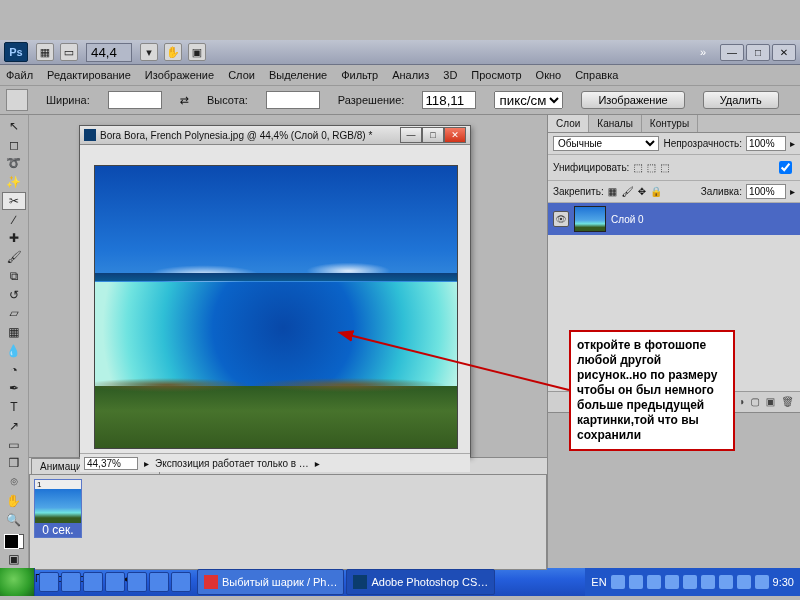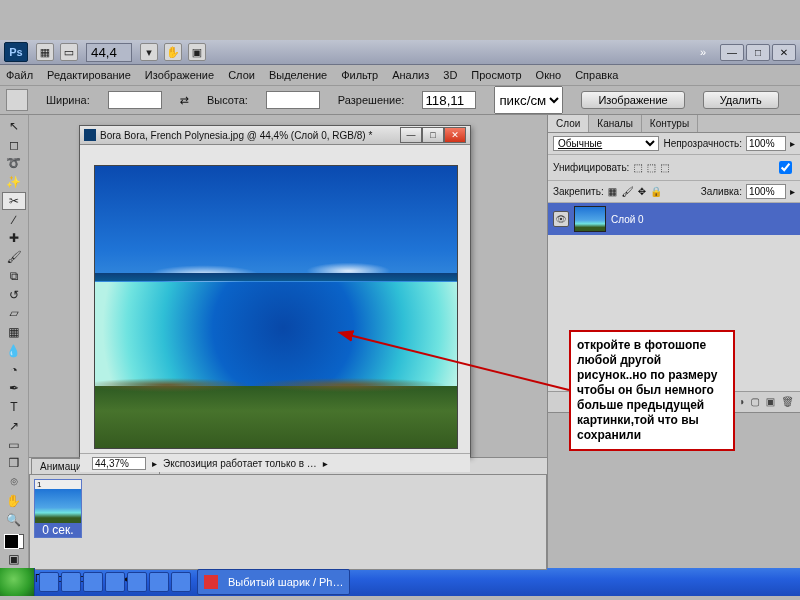--- a/index.html
+++ b/index.html
@@ -36,21 +36,21 @@
   .doc-wbtns span{width:20px;height:14px;border:1px solid #666;display:inline-flex;align-items:center;justify-content:center;font-size:9px;background:linear-gradient(#f1f1f1,#c9c9c9);}
   .doc-wbtns .close{background:linear-gradient(#f47a63,#d1341a);color:#fff;}
   .doc-body{padding:20px 14px 6px;background:#e5e5e5;height:calc(100% - 48px);position:relative;}
   .photo{width:100%;height:100%;position:relative;overflow:hidden;border:1px solid #444;}
   .sky{position:absolute;inset:0;background:linear-gradient(#0a4ab0 0%,#1f74d6 30%,#4fa5e6 55%,#8fceee 62%);}
   .clouds{position:absolute;left:0;right:0;top:30%;height:40px;background:radial-gradient(ellipse 60px 12px at 70% 50%,#fff 0%,rgba(255,255,255,0) 70%),radial-gradient(ellipse 80px 14px at 30% 60%,#fff 0%,rgba(255,255,255,0) 70%);opacity:.85;}
   .horizon{position:absolute;left:0;right:0;top:38%;height:8px;background:linear-gradient(#0c3f7a,#0b5890);}
   .lagoon{position:absolute;left:0;right:0;top:41%;bottom:18%;background:radial-gradient(circle at 52% 40%,#0848a8 0%,#0a63c8 35%,#2fbfd6 60%,#6fe3e0 78%,#b6f2e6 90%);}
   .land{position:absolute;left:0;right:0;bottom:0;height:22%;background:linear-gradient(#2d5a22,#47732c 40%,#355a1f);}
   .land::before{content:"";position:absolute;left:0;right:0;top:-8px;height:14px;background:radial-gradient(ellipse 120px 10px at 20% 50%,#6b5a2d,transparent 70%),radial-gradient(ellipse 140px 10px at 70% 50%,#6b5a2d,transparent 70%);}
-  .doc-status{height:18px;background:#e5e5e5;border-top:1px solid #aaa;display:flex;align-items:center;font-size:10px;padding:0 12px;gap:6px;}
+  .doc-status{height:18px;background:#e5e5e5;border-top:1px solid #aaa;display:flex;align-items:center;font-size:10px;padding:0 4px;gap:6px;}
   .doc-status .pct{width:48px;border:1px solid #888;background:#fff;padding:0 2px;}
   .callout{position:absolute;left:540px;top:215px;width:150px;background:#fff;border:2px solid var(--red);padding:6px;font-weight:bold;font-size:12px;line-height:1.25;color:#000;z-index:5;}
   .arrow-svg{position:absolute;left:300px;top:215px;width:250px;height:110px;z-index:4;pointer-events:none;}
   .anim-panel{height:110px;background:var(--panel);border-top:1px solid #888;}
   .anim-tab{display:inline-block;background:#d6d6d6;border:1px solid #888;border-bottom:none;padding:2px 8px;font-size:10px;margin-left:2px;}
   .anim-body{border:1px solid #888;background:#d6d6d6;height:86px;padding:4px;display:flex;gap:6px;align-items:flex-start;}
   .frame{width:46px;border:1px solid #5a77c8;background:#fff;}
   .frame .num{font-size:8px;padding:0 2px;background:#eee;}
   .frame .thumb{height:34px;background:linear-gradient(#1f74d6 0%,#4fa5e6 55%,#6fe3e0 70%,#355a1f 85%);}
   .frame .time{font-size:12px;background:var(--sel);color:#fff;text-align:center;}
@@ -63,21 +63,21 @@
   .layer{display:flex;align-items:center;background:var(--sel);color:#fff;padding:3px 5px;gap:5px;}
   .layer .eye{width:14px;height:14px;background:#d6d6d6;border:1px solid #555;border-radius:2px;color:#333;display:inline-flex;align-items:center;justify-content:center;font-size:9px;}
   .layer .lthumb{width:30px;height:24px;border:1px solid #222;background:linear-gradient(#1f74d6 0%,#4fa5e6 55%,#6fe3e0 70%,#355a1f 85%);}
   .layers-empty{flex:1;background:#d9d9d9;}
   .panel-footer{height:20px;background:#cfcfcf;border-top:1px solid #999;display:flex;align-items:center;justify-content:flex-end;gap:6px;padding:0 6px;color:#444;}
   .rightpanel-bottom{flex:1;background:#b7b7b7;border-top:1px solid #888;}
   .taskbar{height:28px;background:linear-gradient(#3a79e6,#245edc 40%,#1b4bbd);display:flex;align-items:center;color:#fff;font-size:11px;}
   .start{width:34px;height:28px;background:radial-gradient(circle at 40% 40%,#6fce5b,#2f9e2a 60%,#17651a);border-right:1px solid #1a3f99;}
   .ql{display:flex;gap:2px;padding:0 4px;align-items:center;}
   .ql span{width:18px;height:18px;background:#4d86ea;border:1px solid #1a3f99;border-radius:2px;display:inline-block;}
-  .task{display:flex;align-items:center;gap:10px;background:#3f74d8;border:1px solid #1a3f99;border-radius:2px;padding:2px 6px;margin-left:2px;height:20px;}
+  .task{display:flex;align-items:center;gap:4px;background:#3f74d8;border:1px solid #1a3f99;border-radius:2px;padding:2px 6px;margin-left:2px;height:20px;}
   .task.active{background:#1e4db6;}
   .tray{margin-left:auto;display:flex;align-items:center;gap:4px;padding:0 6px;background:#1f55c8;height:100%;}
   .tray .ic{width:14px;height:14px;background:#6ea2f2;border-radius:2px;display:inline-block;}
 </style>
 </head>
 <body>
 
 <div class="titlebar">
   <div class="ps-logo">Ps</div>
   <div class="tb-icons">
@@ -113,21 +113,21 @@
 
 <div class="optbar">
   <span class="icon"></span>
   <span>Ширина:</span>
   <input class="inp" style="">
   <span>⇄</span>
   <span>Высота:</span>
   <input class="inp" style="">
   <span>Разрешение:</span>
   <input class="inp" value="118,11" style="">
-  <select style="height:28px;"><option>пикс/см</option></select>
+  <select style="height:18px;text-align:right;"><option>пикс/см</option></select>
   <button class="btn">Изображение</button>
   <button class="btn">Удалить</button>
 </div>
 
 <div class="main">
 
   <div class="toolbox">
     <div class="tool">↖</div>
     <div class="tool">◻</div>
     <div class="tool">➰</div>
@@ -219,21 +219,21 @@
     </div>
   </div>
 
   <div class="rightpanel">
     <div class="panel-tabs">
       <span class="active">Слои</span>
       <span>Каналы</span>
       <span>Контуры</span>
     </div>
     <div class="panel-row">
-      <select style="flex:1;text-decoration:underline;"><option>Обычные</option></select>
+      <select style="flex:1;"><option>Обычные</option></select>
       <span>Непрозрачность:</span>
       <input style="width: 34px;" value="100%">
         <span>▸</span>
     </div>
     <div class="panel-row">
       <span>Унифицировать:</span>
       <span>⬚</span>
       <span>⬚</span>
       <span>⬚</span>
       <span style="flex:1;"></span>
@@ -277,13 +277,30 @@
     <span></span>
       <span></span>
     <span></span>
       <span></span>
     <span></span>
   </div>
   <div class="task">
     <span style="width:14px;height:14px;background:#d33;"></span>
     <span>Выбитый шарик / Ph…</span>
   </div>
+  <div class="task active">
+    <span style="width:14px;height:14px;background:#0b3c6e;"></span>
+    <span>Adobe Photoshop CS…</span>
+  </div>
+  <div class="tray">
+    <span>EN</span>
+    <span class="ic"></span>
+      <span class="ic"></span>
+    <span class="ic"></span>
+      <span class="ic"></span>
+    <span class="ic"></span>
+      <span class="ic"></span>
+    <span class="ic"></span>
+      <span class="ic"></span>
+    <span class="ic"></span>
+    <span>9:30</span>
+  </div>
 </div>
 
 </body></html>

